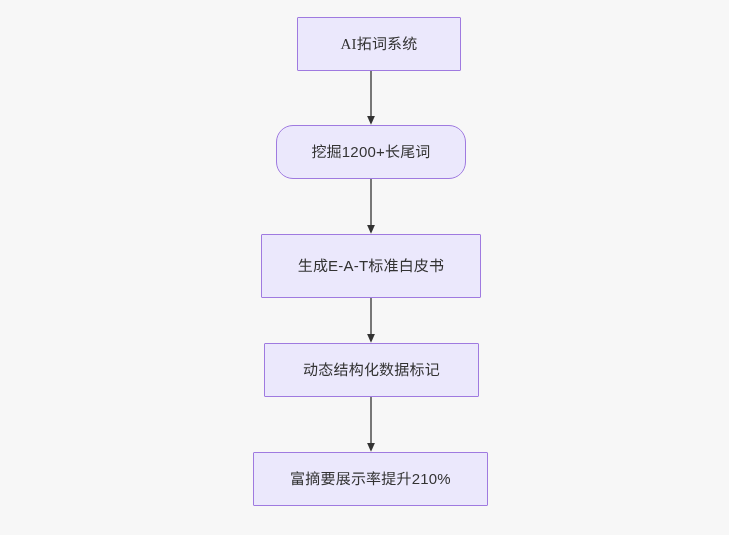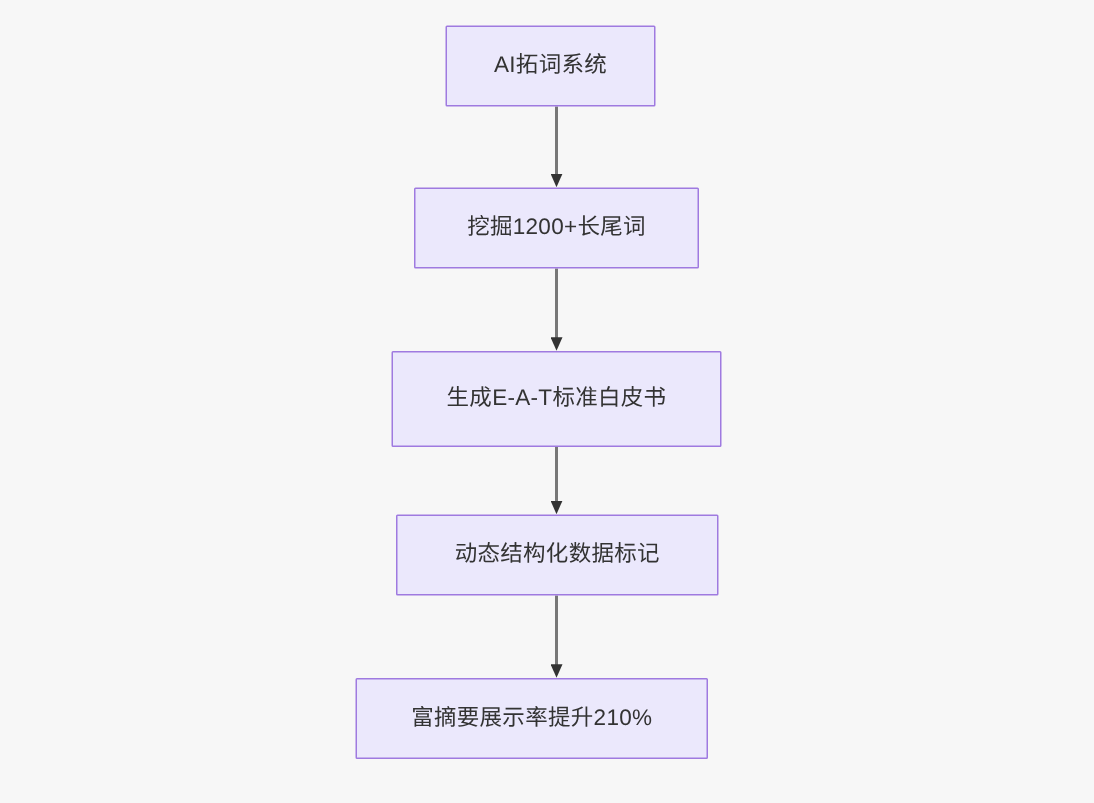--- a/index.html
+++ b/index.html
@@ -44,25 +44,25 @@
     text-align: center;
   }
   .node-label {
     color: #333333;
     font-size: 15px;
     line-height: 1.2;
     letter-spacing: 0.2px;
     white-space: nowrap;
   }
 
-  .node-1 { left: 297px; top: 17px;  width: 140px; height: 54px; }
-  .node-2 { left: 276px; top: 125px; width: 190px; height: 54px; }
+  .node-1 { left: 297px; top: 17px;  width: 164px; height: 54px; font-family: Liberation Serif, serif; }
+  .node-2 { left: 276px; top: 125px; width: 190px; height: 54px; border-radius: 17px; }
   .node-3 { left: 261px; top: 234px; width: 220px; height: 64px; }
   .node-4 { left: 264px; top: 343px; width: 215px; height: 54px; }
-  .node-5 { left: 237px; top: 452px; width: 235px; height: 54px; }
+  .node-5 { left: 253px; top: 452px; width: 235px; height: 54px; }
 </style>
 </head>
 <body>
 
 <div class="flowchart">
 
   <svg class="connector-layer" width="729" height="535" viewBox="0 0 729 535" xmlns="http://www.w3.org/2000/svg">
     <defs>
       <marker id="arrowhead" markerWidth="9" markerHeight="8" refX="1.2" refY="4" orient="auto" markerUnits="userSpaceOnUse">
         <path d="M0,0 L9,4 L0,8 z" fill="#333333"></path>

